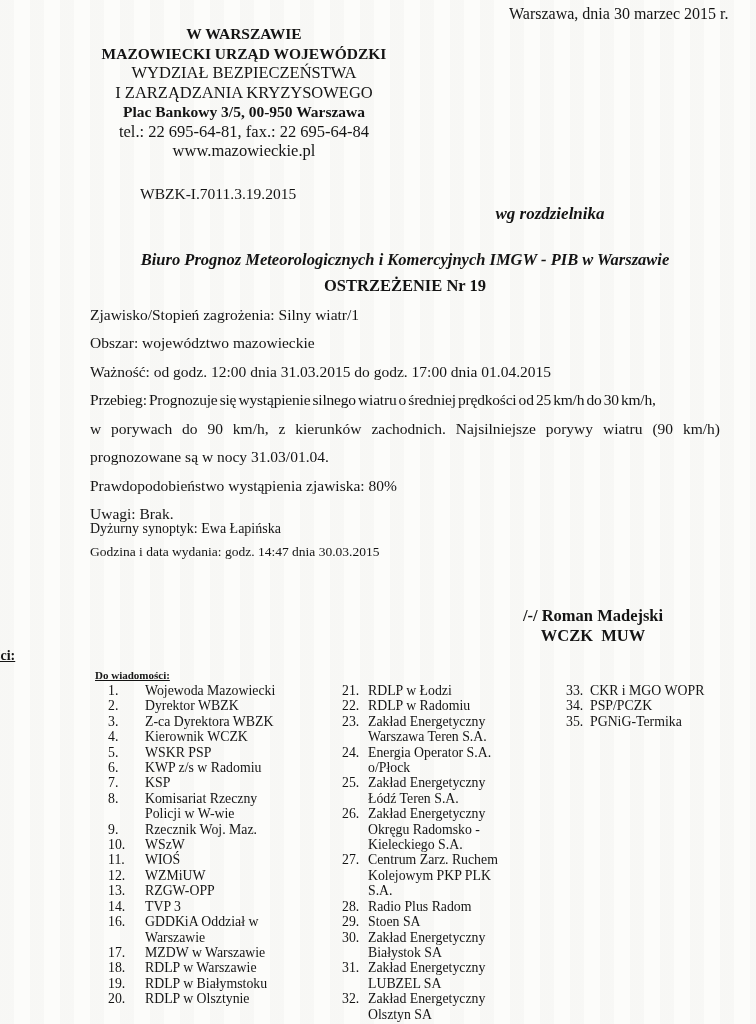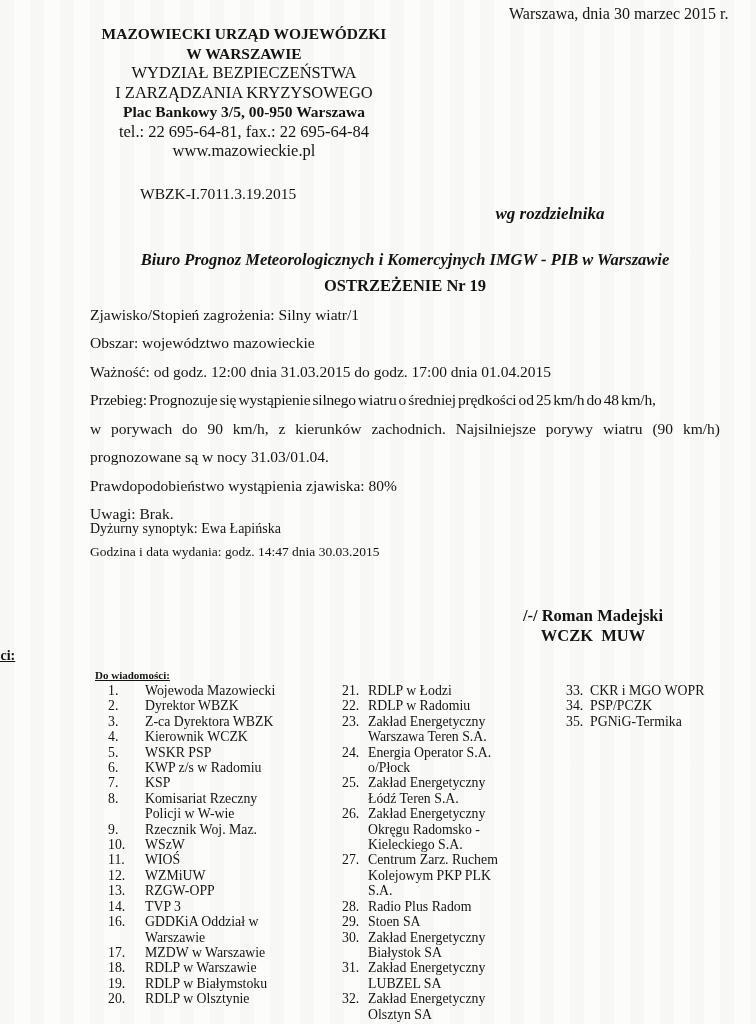--- a/index.html
+++ b/index.html
@@ -59,42 +59,42 @@
   .dtxt{white-space:nowrap;}
 </style>
 </head>
 <body>
 
 <div id="page">
 
   <div class="abs" id="date-line">Warszawa, dnia 30 marzec 2015 r.</div>
 
   <div class="abs" id="letterhead">
+      <div class="lh-line lh-b">W WARSZAWIE</div>
       <div class="lh-line lh-b">MAZOWIECKI URZĄD WOJEWÓDZKI</div>
-      <div class="lh-line lh-b">W WARSZAWIE</div>
       <div class="lh-line">WYDZIAŁ BEZPIECZEŃSTWA</div>
       <div class="lh-line">I ZARZĄDZANIA KRYZYSOWEGO</div>
       <div class="lh-line lh-b">Plac Bankowy 3/5, 00-950 Warszawa</div>
       <div class="lh-line">tel.: 22 695-64-81, fax.: 22 695-64-84</div>
       <div class="lh-line lh-u">www.mazowieckie.pl</div>
     </div>
 
   <div class="abs" id="reference-number">WBZK-I.7011.3.19.2015</div>
 
   <div class="abs" id="addressee-note">wg rozdzielnika</div>
 
   <div class="abs" id="issuer-line">Biuro Prognoz Meteorologicznych i Komercyjnych IMGW - PIB w Warszawie</div>
 
   <div class="abs" id="warning-title">OSTRZEŻENIE Nr 19</div>
 
   <div class="abs" id="body-block">
       <div class="body-line">Zjawisko/Stopień zagrożenia: Silny wiatr/1</div>
       <div class="body-line">Obszar: województwo mazowieckie</div>
       <div class="body-line">Ważność: od godz. 12:00 dnia 31.03.2015 do godz. 17:00 dnia 01.04.2015</div>
-      <div class="body-line tight">Przebieg: Prognozuje się wystąpienie silnego wiatru o średniej prędkości od 25 km/h do 48 km/h,</div>
+      <div class="body-line tight">Przebieg: Prognozuje się wystąpienie silnego wiatru o średniej prędkości od 25 km/h do 30 km/h,</div>
       <div class="body-line stretch">w porywach do 90 km/h, z kierunków zachodnich. Najsilniejsze porywy wiatru (90 km/h)</div>
       <div class="body-line">prognozowane są w nocy 31.03/01.04.</div>
       <div class="body-line">Prawdopodobieństwo wystąpienia zjawiska: 80%</div>
       <div class="body-line">Uwagi: Brak.</div>
     </div>
 
   <div class="abs" id="synoptic-line">Dyżurny synoptyk: Ewa Łapińska</div>
 
   <div class="abs" id="issue-time-line">Godzina i data wydania: godz. 14:47 dnia 30.03.2015</div>
 

